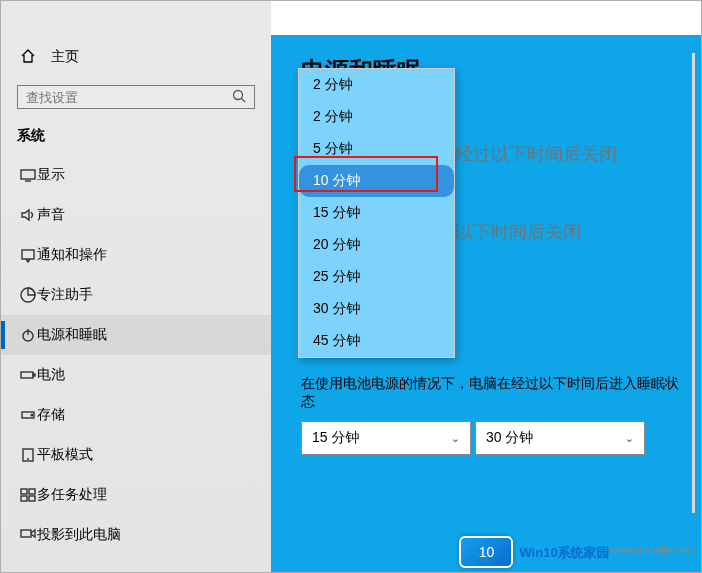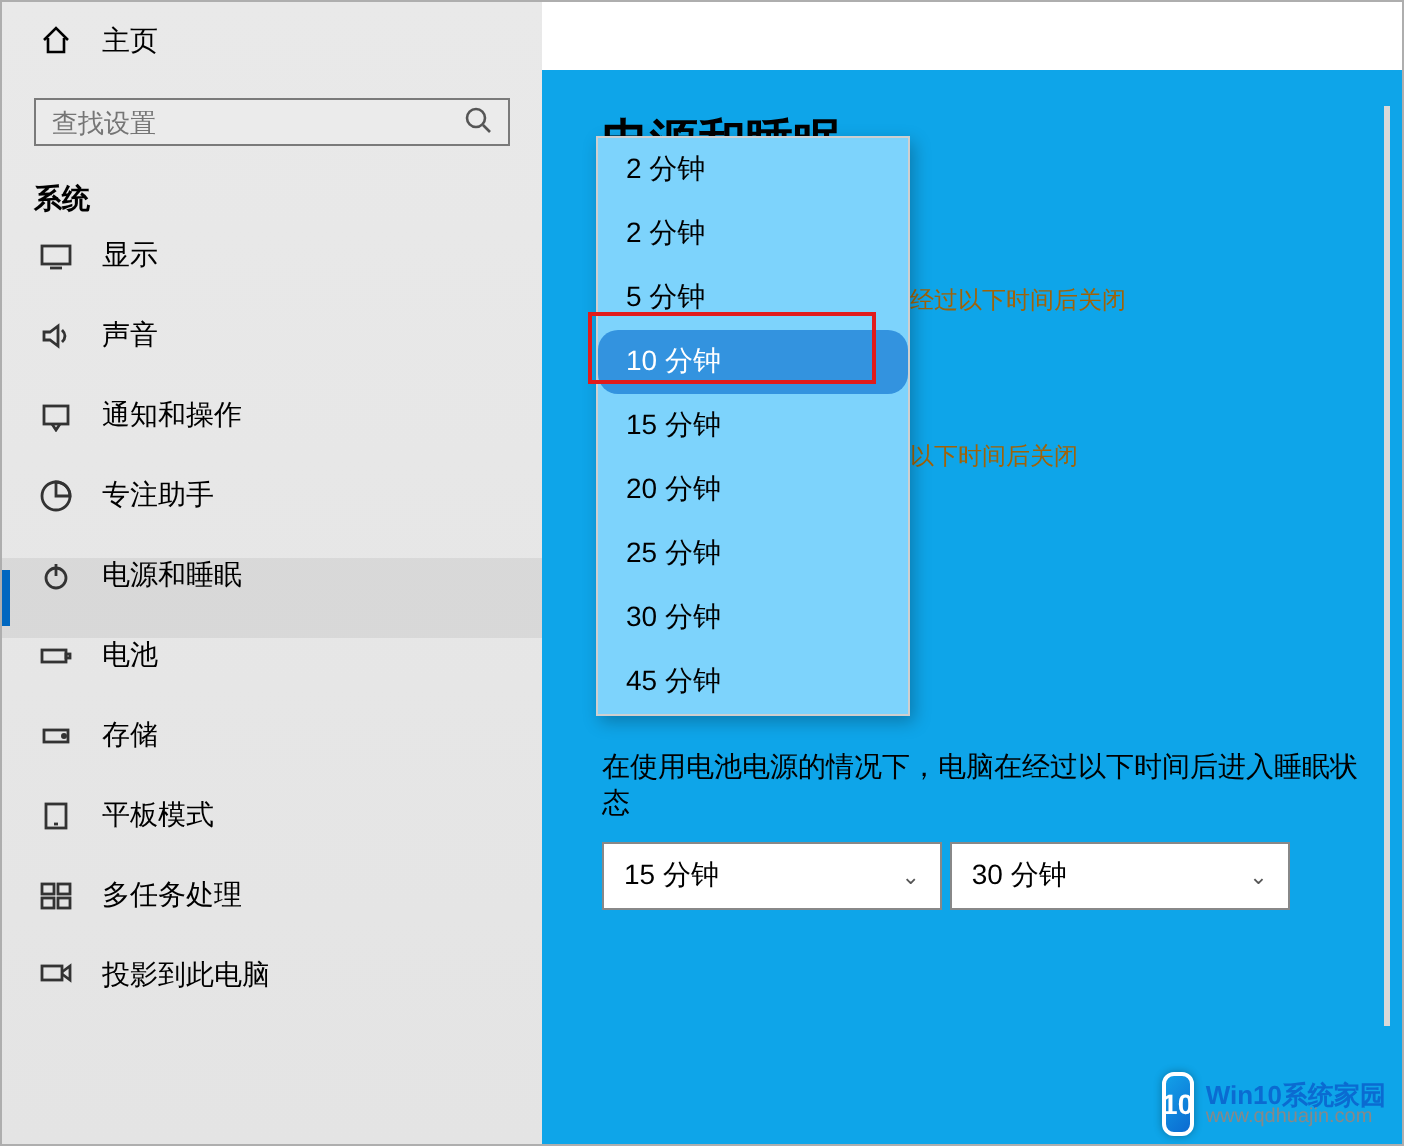--- a/index.html
+++ b/index.html
@@ -4,52 +4,52 @@
   <style>
     *{margin:0;padding:0;box-sizing:border-box;font-family:"Microsoft YaHei",Segoe UI,Arial,sans-serif;}
     body{width:702px;height:573px;background:#fff;position:relative;overflow:hidden;font-size:14px;color:#000;}
     .window{width:702px;height:573px;border:1px solid #aeaeae;position:relative;background:#fff;}
     .titlebar{position:absolute;top:0;left:0;right:0;height:34px;display:flex;align-items:center;background:transparent;z-index:5;}
     .titlebar .back{width:32px;height:34px;display:flex;align-items:center;justify-content:center;font-size:16px;color:#000;}
     .titlebar .ttl{font-size:12px;color:#000;margin-left:8px;}
     .wctrls{position:absolute;right:0;top:0;display:flex;}
     .wctrls div{width:46px;height:32px;display:flex;align-items:center;justify-content:center;color:#222;}
     .wctrls svg{stroke:#222;stroke-width:1;}
-    .sidebar{position:absolute;left:0;top:0;width:270px;height:100%;background:linear-gradient(180deg,#e9e9e9 0%,#e4e4e4 100%);}
+    .sidebar{position:absolute;left:0;top:0;width:270px;height:100%;background:linear-gradient(180deg,#e9e9e9 0%,#e4e4e4 100%);padding-top:36px;}
     .home{display:flex;align-items:center;height:40px;padding-left:18px;gap:14px;}
     .home .icn{width:18px;text-align:center;}
     .searchwrap{margin:8px 16px 18px 16px;height:24px;border:1px solid #7a7a7a;background:#ebebeb;display:flex;align-items:center;padding:0 8px;}
     .searchwrap input{flex:1;border:none;background:transparent;outline:none;font-size:13px;color:#666;}
     .searchwrap .sicn{color:#555;font-size:14px;}
     .cat{font-weight:600;font-size:14px;padding:0 16px 10px 16px;}
     .nav{list-style:none;}
-    .nav li{display:flex;height:40px;padding-left:18px;gap:14px;position:relative;}
+    .nav li{display:flex;align-items:center;height:40px;padding-left:18px;position:relative;}
     .nav li.active{background:rgba(0,0,0,0.06);}
     .nav li.active::before{content:"";position:absolute;left:0;top:6px;bottom:6px;width:4px;background:#0067c0;}
     .nav .icn{width:18px;height:18px;display:flex;align-items:center;justify-content:center;color:#333;}
     .nav .icn svg{stroke:#333;fill:none;stroke-width:1.4;}
     .content{position:absolute;left:270px;top:34px;right:0;bottom:0;padding:20px 20px 20px 30px;overflow:hidden;background:#0ea5e9;}
     .content h1{font-size:24px;font-weight:600;margin-bottom:18px;}
     .desc{font-size:14px;margin-bottom:10px;}
     .combo{display:inline-flex;align-items:center;justify-content:space-between;border:1px solid #888;height:34px;padding:0 10px;width:170px;background:#fff;margin-bottom:22px;}
     .combo .chev{font-size:11px;color:#555;}
     
     .popup{position:absolute;left:297px;top:67px;width:157px;background:#7dd3fc;border:1px solid #cfcfcf;box-shadow:2px 3px 8px rgba(0,0,0,0.25);z-index:30;}
     .popup .opt{height:32px;display:flex;align-items:center;padding-left:14px;font-size:14px;}
     .popup .opt.sel{background:#3393df;color:#fff;border-radius:10px;}
     .redbox{position:absolute;left:293px;top:155px;width:144px;height:36px;border:2px solid #e11b1b;z-index:40;pointer-events:none;}
     
-    .behind{position:absolute;left:454px;font-size:12px;color:#a16207;z-index:20;}
+    .behind{position:absolute;left:454px;font-size:18px;color:#737373;z-index:20;}
     .b1{top:141px;}
     .b2{top:219px;}
     .scrollbar-hint{position:absolute;right:6px;top:52px;width:3px;height:460px;background:#d9d9d9;}
     
     .wm{position:absolute;right:8px;bottom:4px;display:flex;align-items:center;gap:6px;z-index:50;}
-    .wm .logo{width:16px;height:32px;background:linear-gradient(135deg,#13a0e8,#0b6bd1);border-radius:6px;display:flex;align-items:center;justify-content:center;color:#fff;font-weight:700;font-size:14px;border:2px solid #fff;box-shadow:0 0 4px rgba(0,0,0,.3);}
-    .wm .txt{display:flex;flex-direction:column;line-height:1;}
+    .wm .logo{width:54px;height:32px;background:linear-gradient(135deg,#13a0e8,#0b6bd1);border-radius:6px;display:flex;align-items:center;justify-content:center;color:#fff;font-weight:400;font-size:14px;border:2px solid #fff;box-shadow:0 0 4px rgba(0,0,0,.3);}
+    .wm .txt{display:flex;flex-direction:row;line-height:1;}
     .wm .t1{font-size:13px;color:#0b6bd1;font-weight:700;}
     .wm .t2{font-size:10px;color:#888;}
   </style>
 </head>
 <body>
 
 <div class="window">
 
 
   <div class="sidebar">

